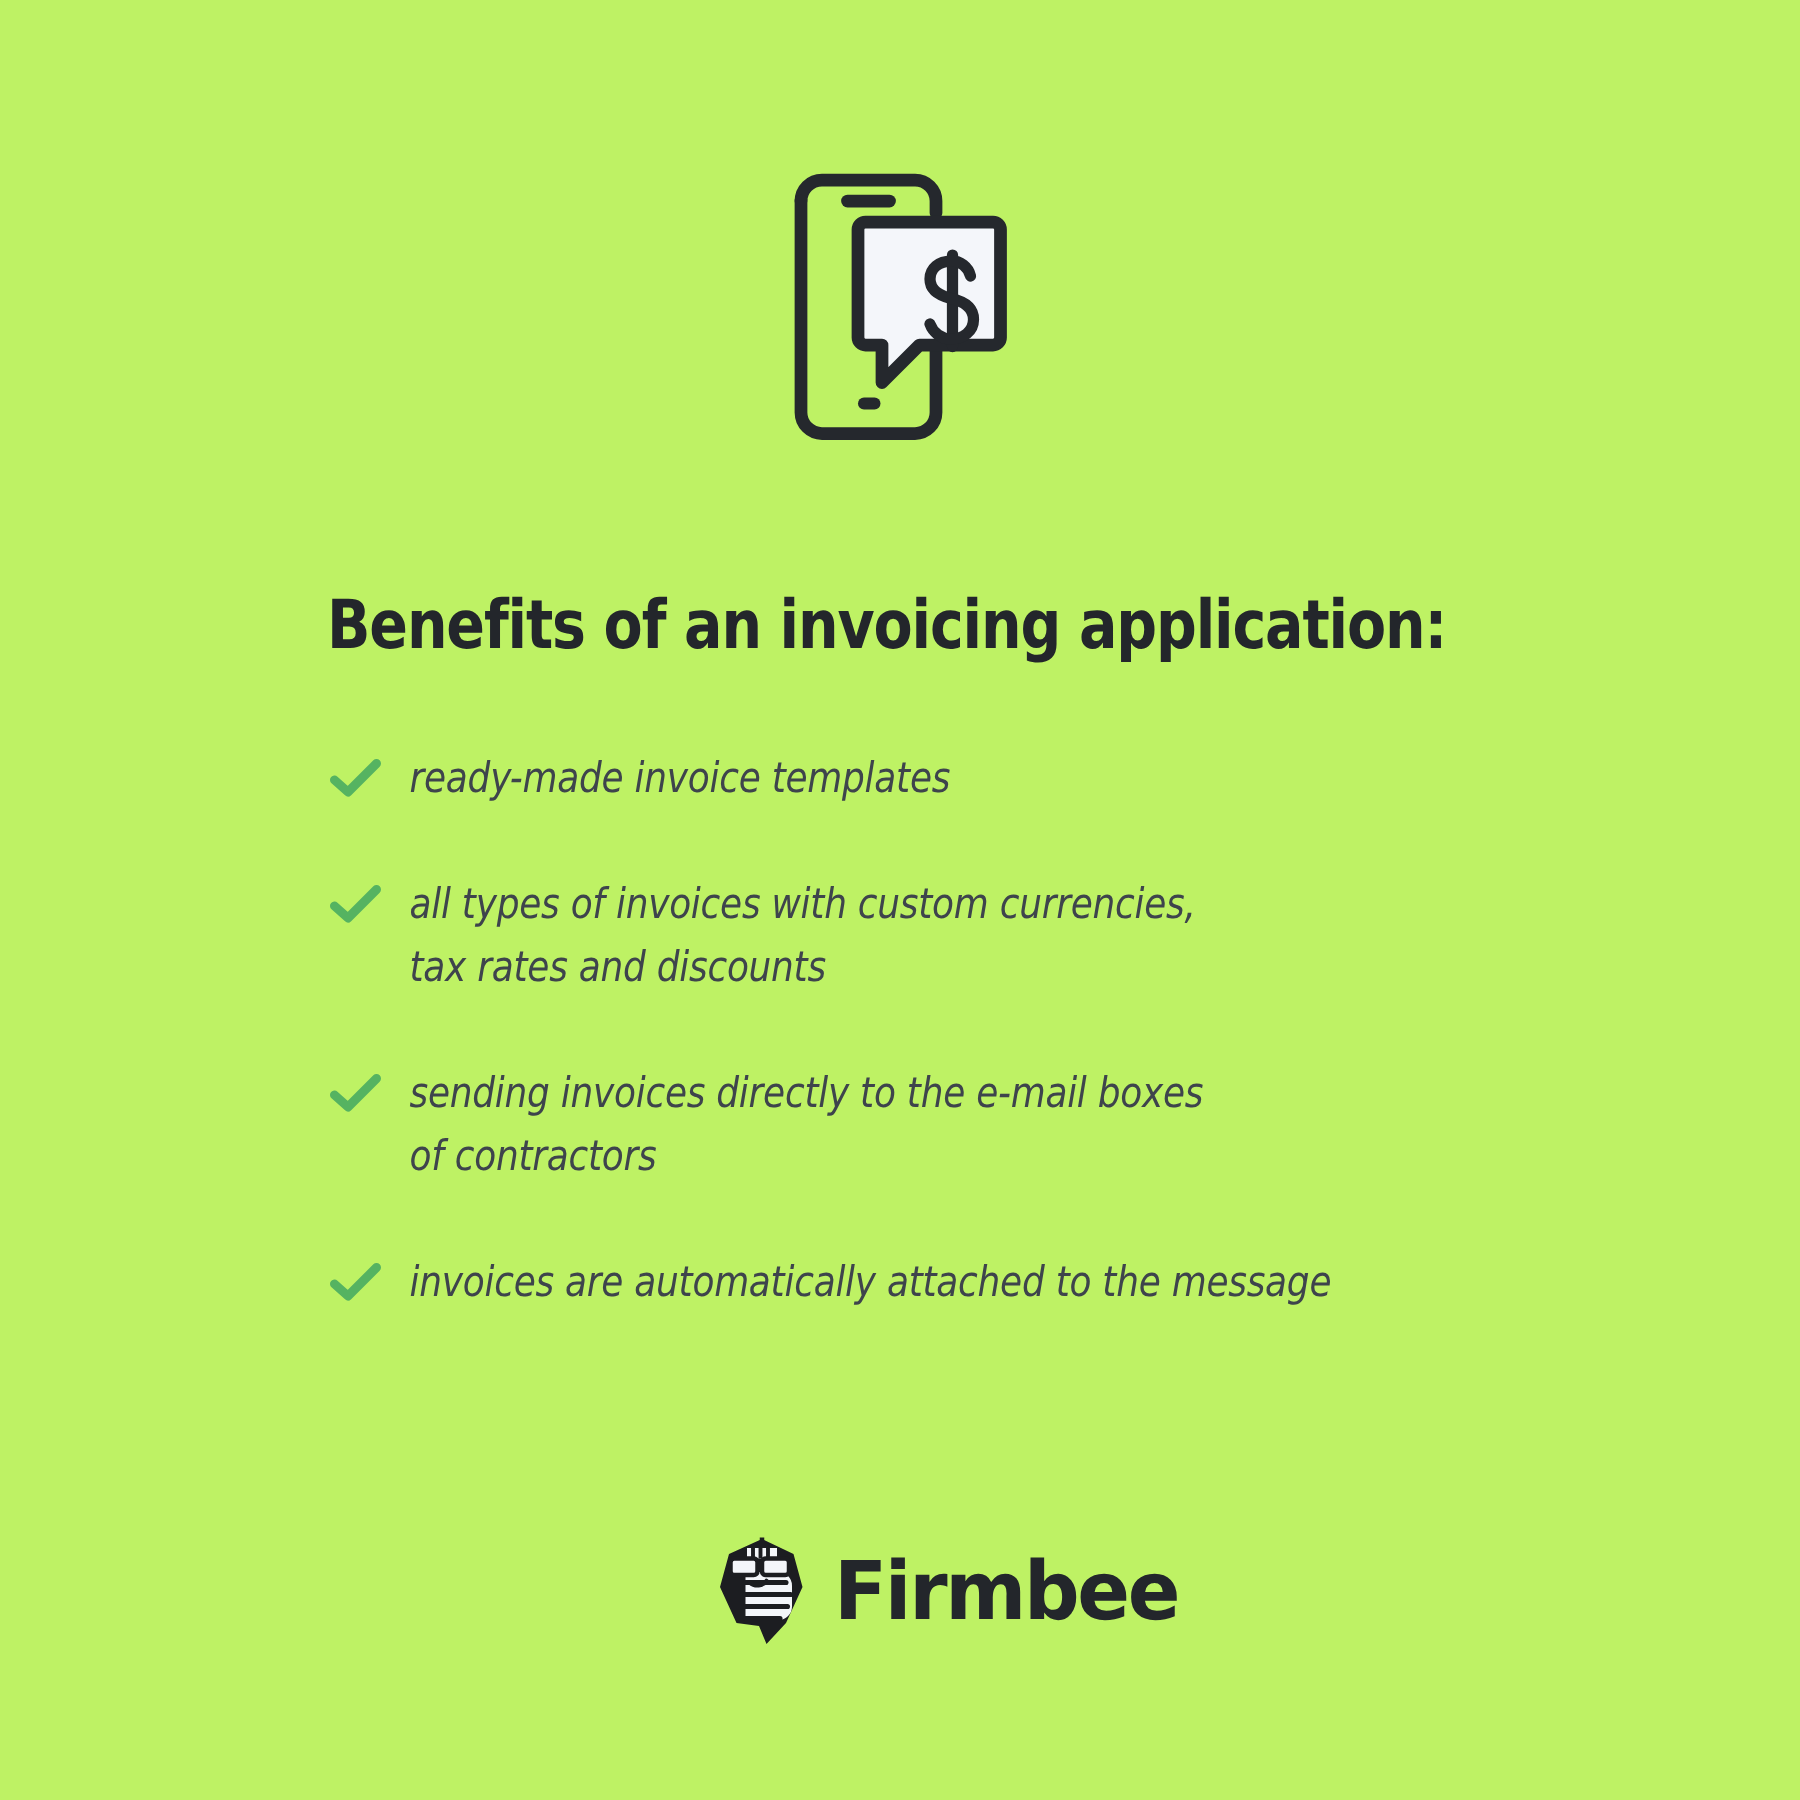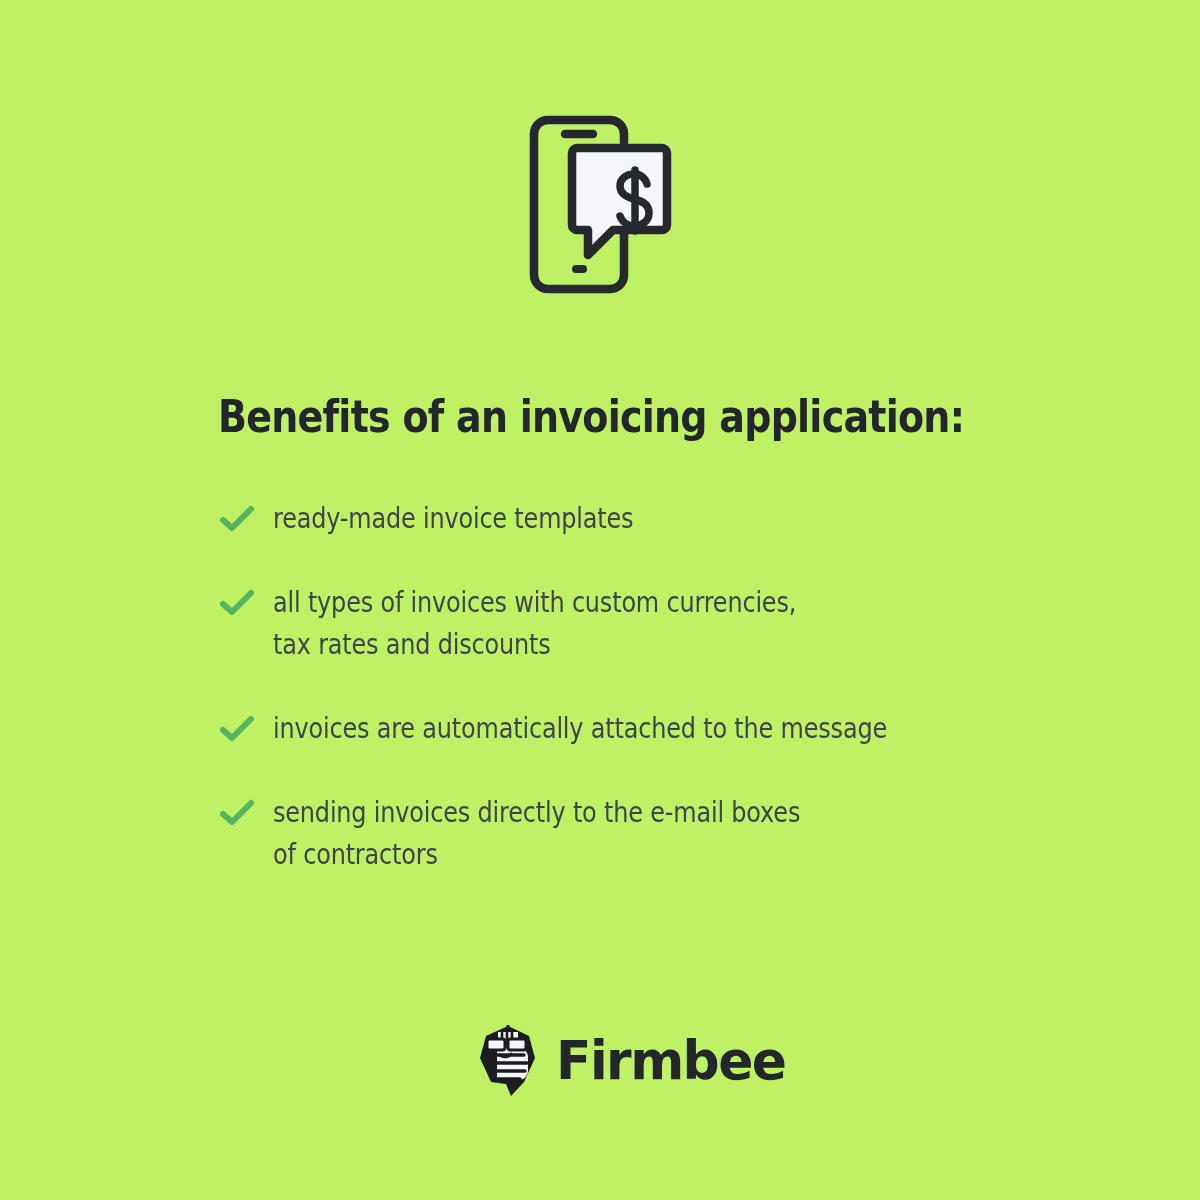--- a/index.html
+++ b/index.html
@@ -60,20 +60,21 @@
     width: 800px;
     margin: 0;
     padding: 0;
     list-style: none;
   }
   .benefit-item {
     position: relative;
     display: block;
     padding-left: 55px;
     margin-bottom: 42px;
+    font-style: italic;
   }
   .benefit-item:last-child { margin-bottom: 0; }
 
   .check-icon {
     position: absolute;
     left: 2px;
     top: 7px;
     width: 34px;
     height: 28px;
     display: block;
@@ -165,31 +166,31 @@
       <span class="benefit-text">all types of invoices with custom currencies,
 tax rates and discounts</span>
     </li>
 
     <li class="benefit-item">
       <span class="check-icon">
         <svg width="34" height="28" viewBox="0 0 34 28" fill="none" xmlns="http://www.w3.org/2000/svg">
           <path d="M3 15 L12 23 L31 4" stroke="#55b361" stroke-width="6" stroke-linecap="round" stroke-linejoin="round"></path>
         </svg>
       </span>
-      <span class="benefit-text"> invoices are automatically attached to the message</span>
-    </li>
-
-    <li class="benefit-item">
-      <span class="check-icon">
-        <svg width="34" height="28" viewBox="0 0 34 28" fill="none" xmlns="http://www.w3.org/2000/svg">
-          <path d="M3 15 L12 23 L31 4" stroke="#55b361" stroke-width="6" stroke-linecap="round" stroke-linejoin="round"></path>
-        </svg>
-      </span>
       <span class="benefit-text">sending invoices directly to the e-mail boxes
 of contractors</span>
+    </li>
+
+    <li class="benefit-item">
+      <span class="check-icon">
+        <svg width="34" height="28" viewBox="0 0 34 28" fill="none" xmlns="http://www.w3.org/2000/svg">
+          <path d="M3 15 L12 23 L31 4" stroke="#55b361" stroke-width="6" stroke-linecap="round" stroke-linejoin="round"></path>
+        </svg>
+      </span>
+      <span class="benefit-text"> invoices are automatically attached to the message</span>
     </li>
 
   </ul>
 
   <div class="brand">
     <span class="brand-mark">
       <svg width="62" height="78" viewBox="0 0 62 78" fill="none" xmlns="http://www.w3.org/2000/svg">
 
         <path d="M31 4 L52 14 L58 36 L47 60 L34 74 L29 62 L14 60 L3 36 L9 14 Z" fill="#1c1d21"></path>
 

